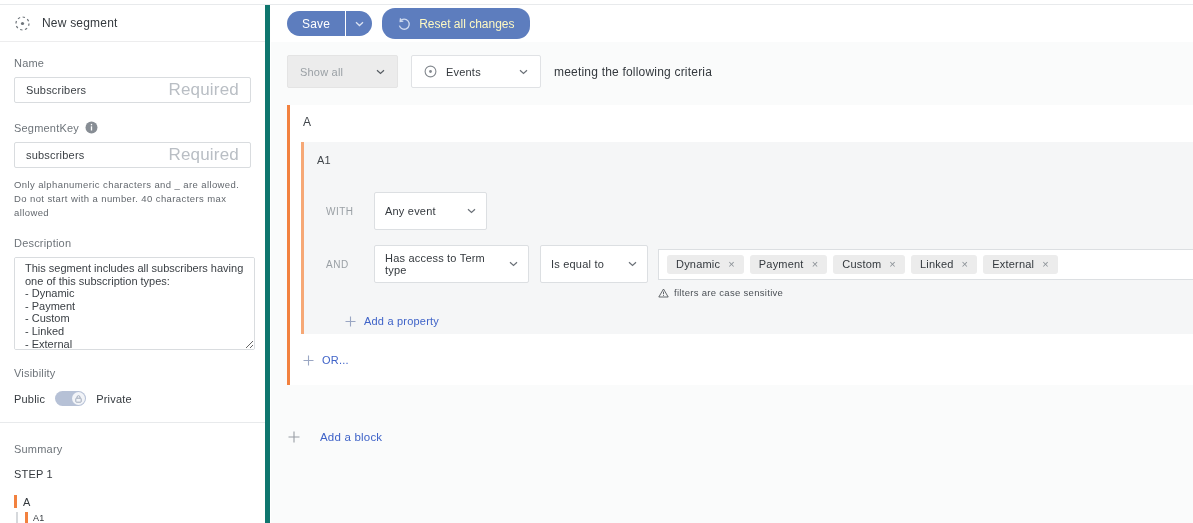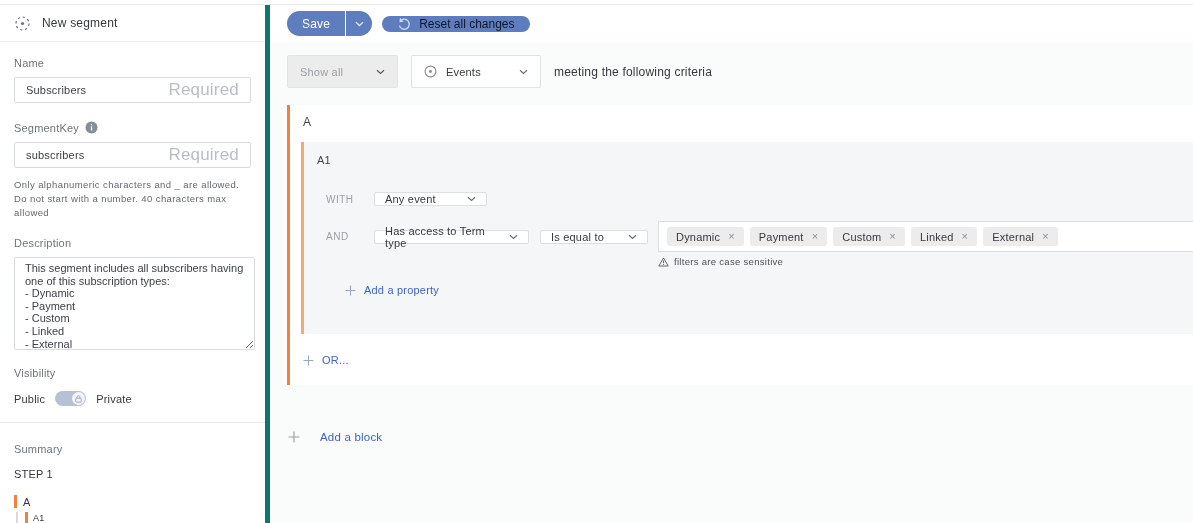--- a/index.html
+++ b/index.html
@@ -49,41 +49,41 @@
   .sum-a1 .lbl { margin-left:5px; font-size:9px; color:#34393e; }
 
   
   .main { position:absolute; top:5px; left:271px; right:0; bottom:0; }
   .toolbar { height:37px; background:#fff; display:flex; align-items:center; padding-left:16px; gap:10px; }
   .btn-split { display:flex; height:25px; border-radius:13px; overflow:hidden; cursor:pointer; }
   .btn-split .save-main { background:#5d7dbe; color:#fff; font-size:12px; display:flex; align-items:center; padding:0 15px; }
   .btn-split .save-sep { width:1px; background:rgba(255,255,255,.35); }
   .btn-split .save-caret { background:#5d7dbe; width:26px; display:flex; align-items:center; justify-content:center; }
   .btn-pill {
-    height:16px; border-radius:13px; background:#5d7dbe; color:#0f172a; font-size:12px;
+    height:31px; border-radius:13px; background:#5d7dbe; color:#fef9c3; font-size:12px;
     display:flex; align-items:center; gap:8px; padding:0 15px; cursor:pointer; border:none;
   }
   .content { position:absolute; top:37px; left:0; right:0; bottom:0; background:#fafbfb; padding:13px 0 0 16px; }
   .criteria-row { display:flex; align-items:center; gap:13px; }
   .select { height:33px; border-radius:2px; display:flex; align-items:center; font-size:11px; cursor:pointer; }
   .select .chev { margin-left:auto; }
   .sel-showall { width:111px; background:#ececec; border:1px solid #e4e4e4; color:#9aa0a5; padding:0 12px; }
   .sel-events  { width:130px; background:#fff; border:1px solid #e0e2e5; color:#34393e; padding:0 12px; gap:9px; }
   .criteria-suffix { font-size:12px; color:#34393e; }
 
   .block-a { margin-top:17px; height:280px; background:#fff; border-left:3px solid #f2813f; position:relative; }
   .block-a > .blk-label { padding:10px 0 0 13px; font-size:12px; color:#41464b; }
   .group-a1 { margin-top:13px; margin-left:11px; height:192px; background:#f5f6f7; border-left:3px solid #f6a876; }
   .group-a1 .grp-label { padding:12px 0 0 13px; font-size:11px; color:#41464b; }
   .cond-row { display:flex; align-items:center; padding-left:22px; }
   .row-with { margin-top:26px; }
   .row-and  { margin-top:15px; }
   .connector { width:44px; margin-right:4px; font-size:10px; color:#9aa0a5; letter-spacing:.5px; }
   .dd {
-    height:14px; background:#fff; border:1px solid #dcdfe2; border-radius:2px;
+    height:38px; background:#fff; border:1px solid #dcdfe2; border-radius:2px;
     display:flex; align-items:center; padding:0 10px; font-size:11px; color:#34393e; cursor:pointer;
   }
   .dd .chev { margin-left:auto; }
   .dd-event { width:113px; }
   .dd-prop  { width:155px; margin-right:11px; }
   .dd-op    { width:108px; margin-right:10px; }
   .tags-field {
     flex:1; height:31px; background:#fff; border:1px solid #dcdfe2; border-right:none;
     display:flex; align-items:center; gap:6px; padding:0 8px; overflow:hidden; cursor:text;
   }

